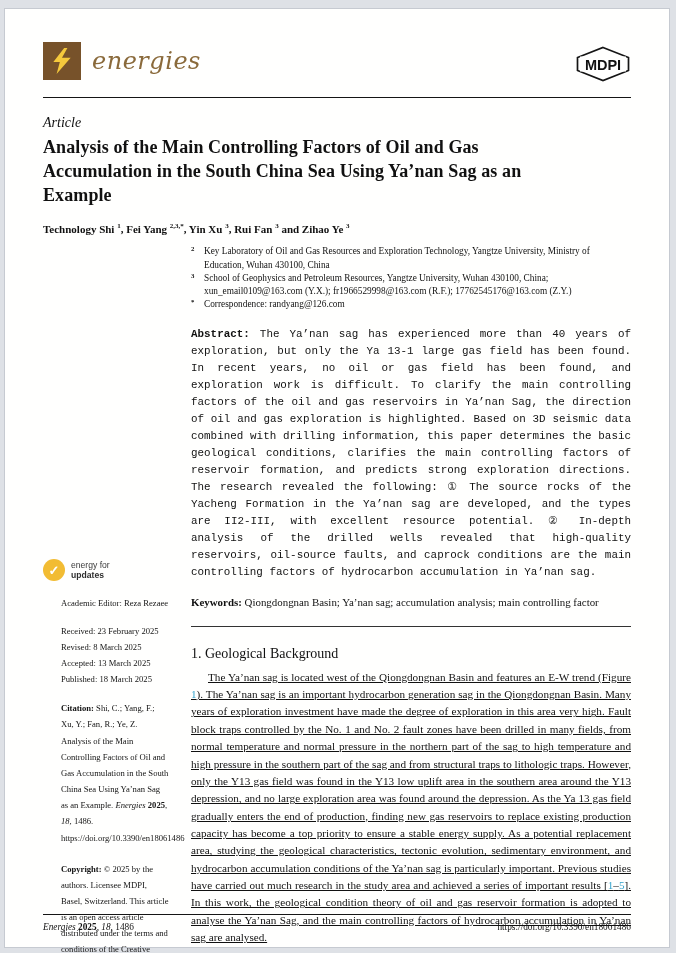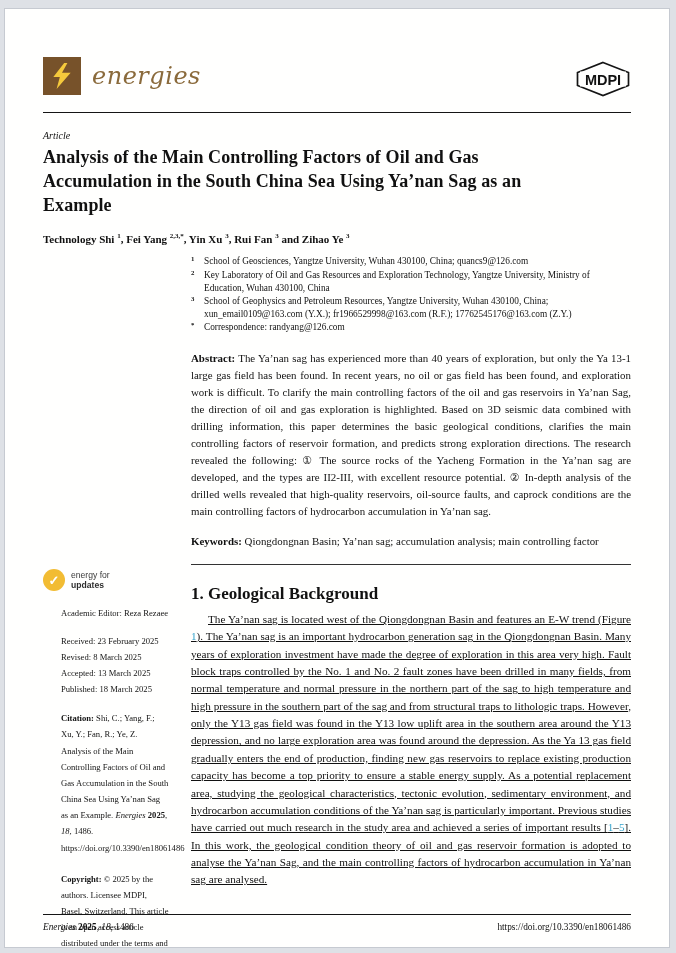--- a/index.html
+++ b/index.html
@@ -10,48 +10,48 @@
     color:#111;
     position:relative;
     overflow:hidden;
   }
   .page{
     position:absolute;left:4px;top:8px;
     width:666px;height:940px;
     background:#fffffe;
     border:1px solid #c6cad1;
     box-sizing:border-box;
-    padding:15px 38px;
+    padding:0 38px;
   }
   
   .header{display:flex;justify-content:space-between;align-items:flex-start;margin-top:33px;}
   .logo-block{display:flex;align-items:center;gap:11px;cursor:pointer;}
   .logo-square{width:38px;height:38px;background:#77522a;display:flex;align-items:center;justify-content:center;}
   .journal-name{font-family:"DejaVu Serif",serif;font-style:italic;font-size:24px;color:#8a6a3b;letter-spacing:0.5px;}
   .mdpi-logo{margin-top:4px;cursor:pointer;}
   .header-rule{border-top:1.6px solid #151515;margin-top:11px;}
   
-  .article-type{margin-top:17px;font-style:italic;font-size:10px;}
+  .article-type{margin-top:17px;font-style:italic;font-size:14px;}
   .title{margin:5px 0 0 0;font-size:18px;font-weight:bold;line-height:1.33;max-width:545px;letter-spacing:0.1px;}
   .authors{margin-top:14px;font-weight:bold;font-size:11px;}
   .authors sup{font-size:7px;}
   
   .content-row{display:flex;margin-top:11px;}
   .left-col{width:126px;flex:none;}
   .right-col{flex:1;margin-left:22px;}
   
   .affiliations{font-size:9.3px;line-height:1.42;}
   .aff-row{display:flex;}
   .aff-marker{width:13px;flex:none;font-size:6.8px;font-weight:bold;position:relative;top:-1px;}
   .aff-text{flex:1;}
   
-  .abstract{margin:15px 0 0 0;font-size:10.9px;line-height:1.56;text-align:justify;}
+  .abstract{margin:15px 0 0 0;font-size:10.9px;line-height:1.56;text-align:justify;font-family:Liberation Mono, monospace;}
   .keywords{margin:13px 0 0 0;font-size:10.9px;line-height:1.5;}
   .kw-rule{border-top:1.2px solid #333;margin-top:15px;}
-  .section-heading{margin:19px 0 4px 0;font-size:17px;font-weight:bold;}
+  .section-heading{margin:19px 0 4px 0;font-size:14px;font-weight:normal;}
   .body-para{margin:7px 0 0 0;font-size:11.2px;line-height:1.55;text-align:justify;text-indent:17px;text-decoration:underline;}
   .bd{font-weight:bold;}
   .it{font-style:italic;}
   .link{color:#33a3cc;cursor:pointer;}
   
   .badge{margin-top:314px;display:flex;align-items:center;gap:6px;cursor:pointer;}
   .badge-circle{width:22px;height:22px;border-radius:50%;background:#f2bc33;color:#fff;display:flex;align-items:center;justify-content:center;font-size:13px;font-weight:bold;font-family:"Liberation Sans",sans-serif;}
   .badge-text{font-family:"Liberation Sans",sans-serif;font-size:8.6px;color:#3a3a3a;line-height:1.2;}
   .badge-text .bd{color:#2e2e2e;}
   .side-block{font-size:8.6px;line-height:1.88;color:#141414;margin-left:18px;}
@@ -117,24 +117,20 @@
       </div>
       <div class="side-block side-copyright">
         <span class="bd">Copyright:</span>
         <span>© 2025 by the authors. Licensee MDPI, Basel, Switzerland. This article is an open access article distributed under the terms and conditions of the Creative Commons Attribution (CC BY) license (https://creativecommons.org/licenses/by/4.0/).</span>
       </div>
     </aside>
 
     <main class="right-col">
       <div class="affiliations" id="affiliations-list">
           <div class="aff-row">
-            <span class="aff-marker">1</span>
-            <span class="aff-text">School of Geosciences, Yangtze University, Wuhan 430100, China; quancs9@126.com</span>
-          </div>
-          <div class="aff-row">
             <span class="aff-marker">2</span>
             <span class="aff-text">Key Laboratory of Oil and Gas Resources and Exploration Technology, Yangtze University, Ministry of Education, Wuhan 430100, China</span>
           </div>
           <div class="aff-row">
             <span class="aff-marker">3</span>
             <span class="aff-text">School of Geophysics and Petroleum Resources, Yangtze University, Wuhan 430100, China; xun_email0109@163.com (Y.X.); fr1966529998@163.com (R.F.); 17762545176@163.com (Z.Y.)</span>
           </div>
           <div class="aff-row">
             <span class="aff-marker">*</span>
             <span class="aff-text">Correspondence: randyang@126.com</span>

